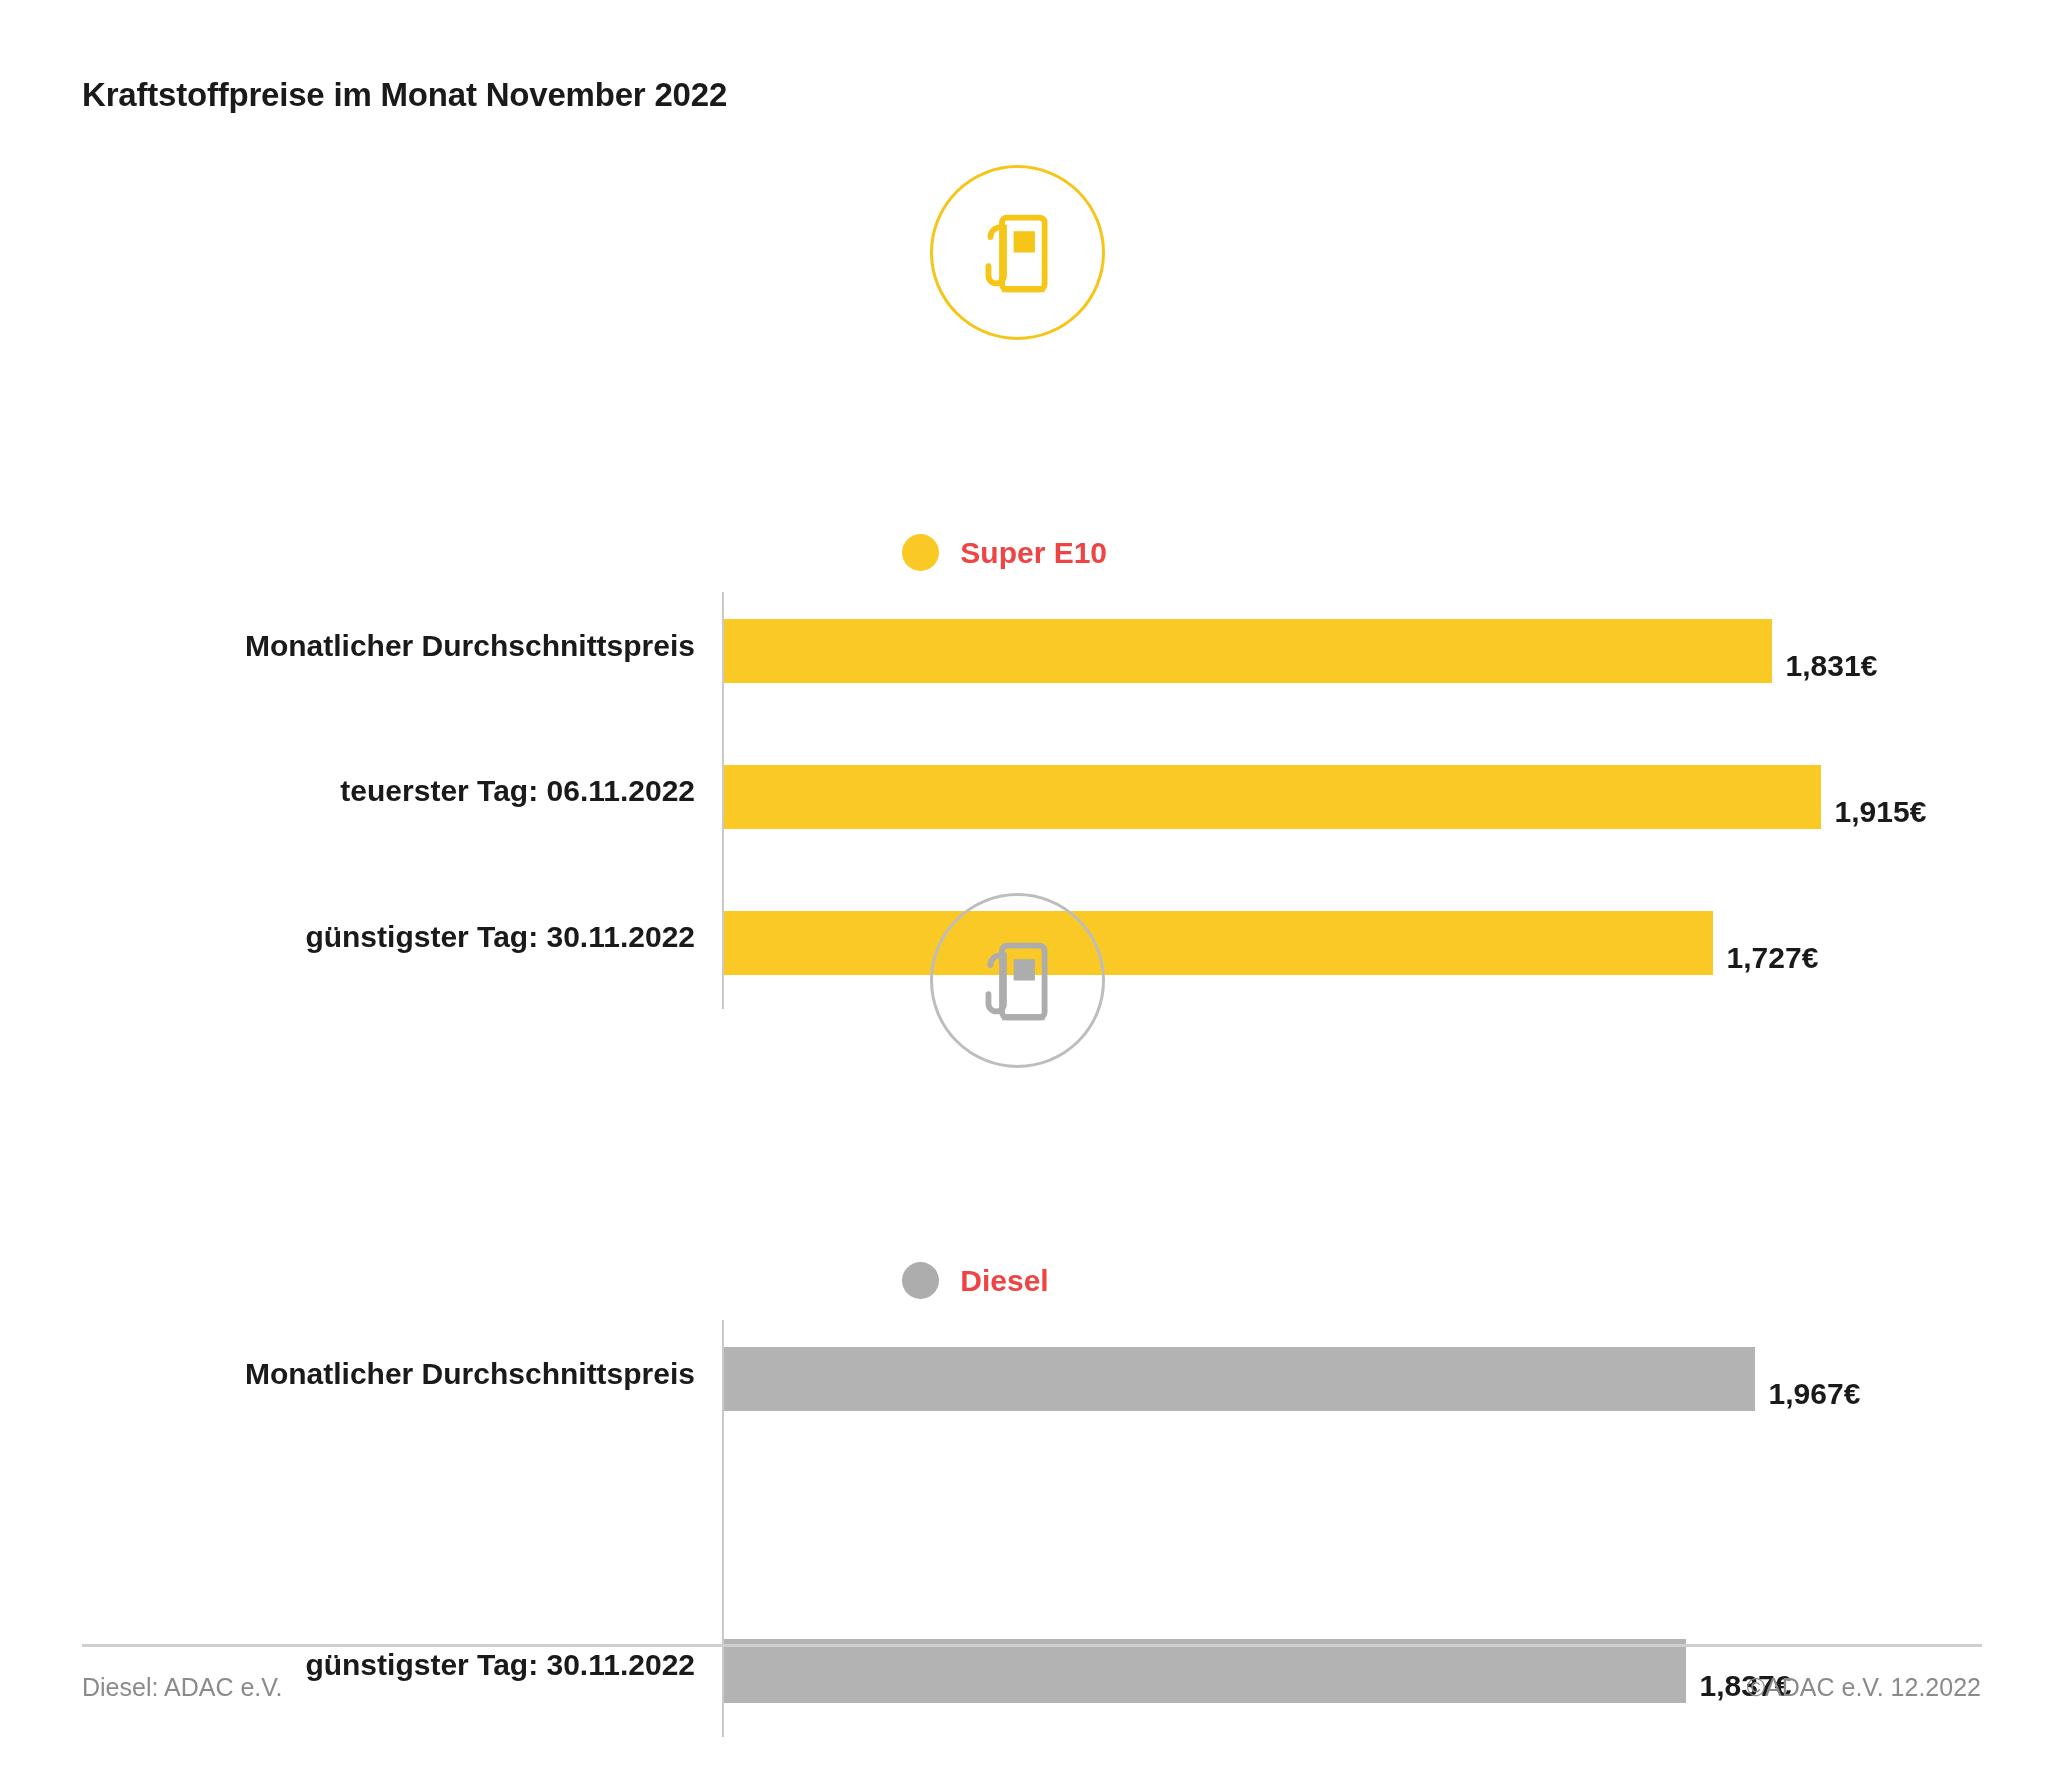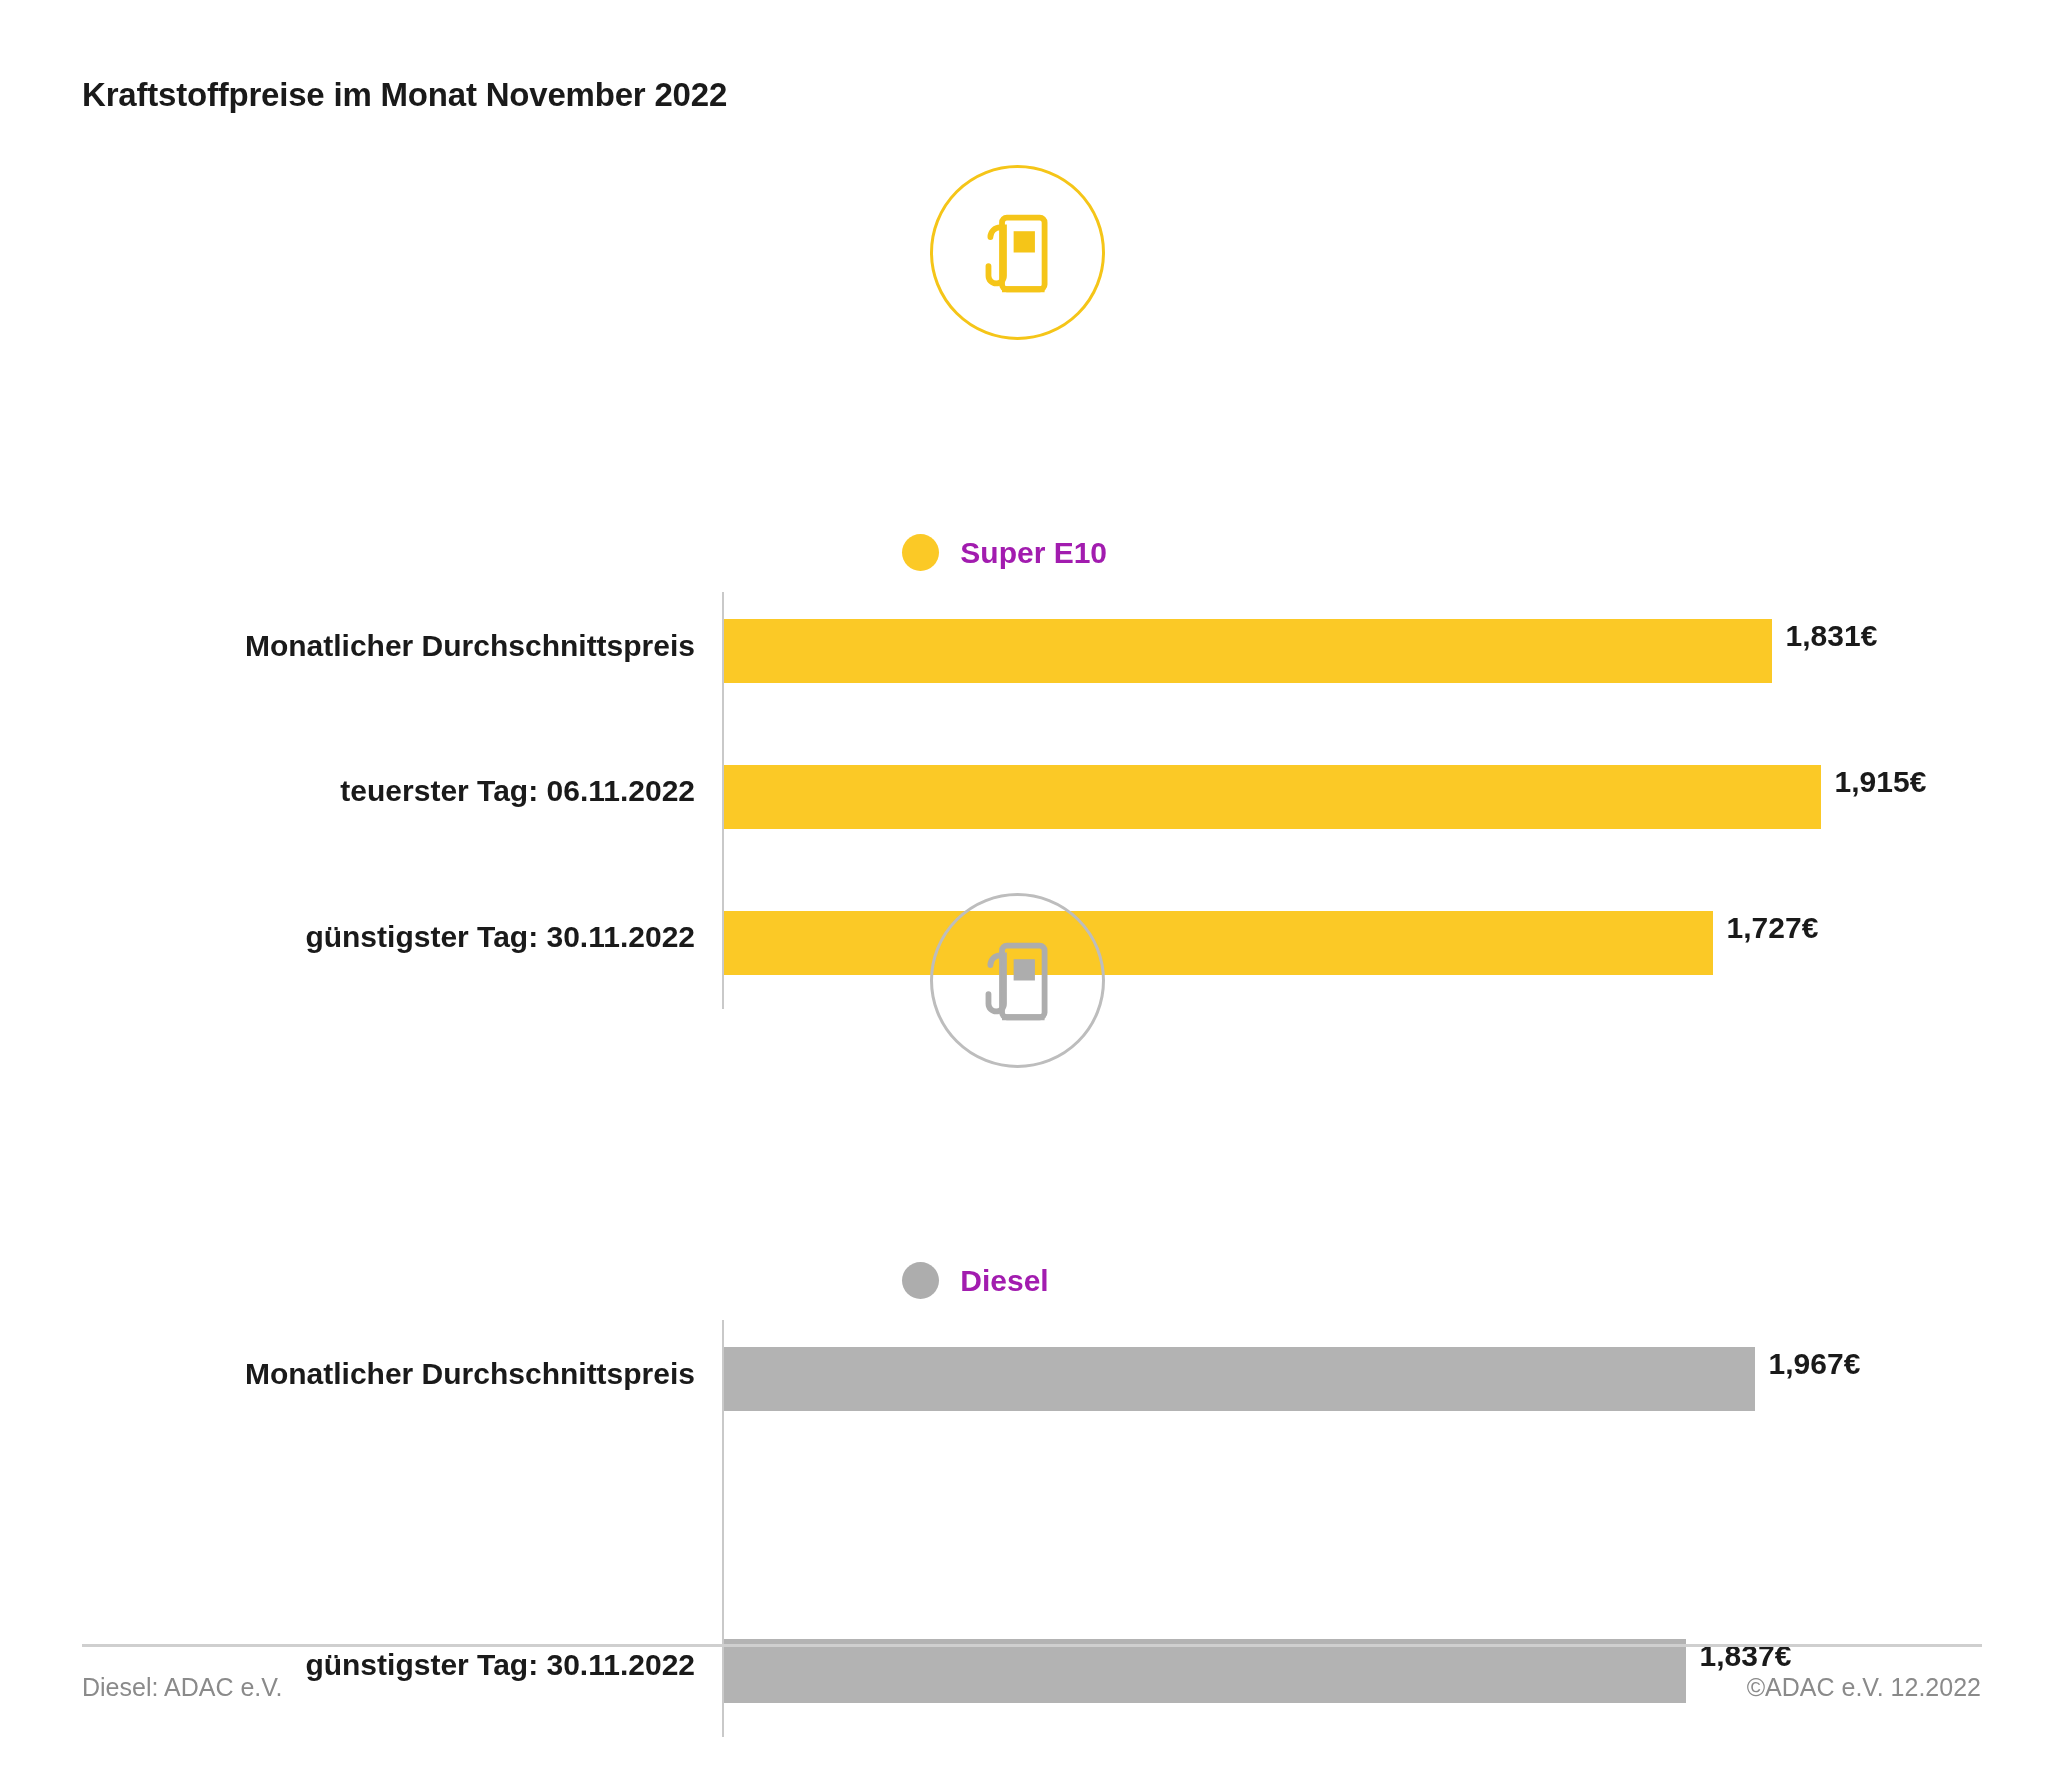--- a/index.html
+++ b/index.html
@@ -64,21 +64,21 @@
   }
   .legend-dot {
     width: 37px; height: 37px;
     border-radius: 50%;
     background: #fbc926;
   }
   .legend-dot.grey { background: #adadad; }
   .legend-label {
     font-size: 30px;
     font-weight: bold;
-    color: #a21caf;
+    color: #ef4444;
   }
 
   .chart {
     position: absolute;
     left: 0;
     top: 427px;
     width: 2063px;
     height: 417px;
   }
   .axis {
@@ -110,21 +110,21 @@
     font-weight: bold;
     color: #1a1a1a;
     top: 27px;
   }
   .bar-wrap {
     position: absolute;
     left: 724px;
     top: 17.5px;
     height: 64px;
     display: flex;
-    align-items: flex-start;
+    align-items: flex-end;
   }
   .bar {
     height: 64px;
     background: #fbc926;
   }
   .bar.grey { background: #b3b3b3; }
   .bar-value {
     font-size: 30px;
     font-weight: bold;
     color: #1a1a1a;

